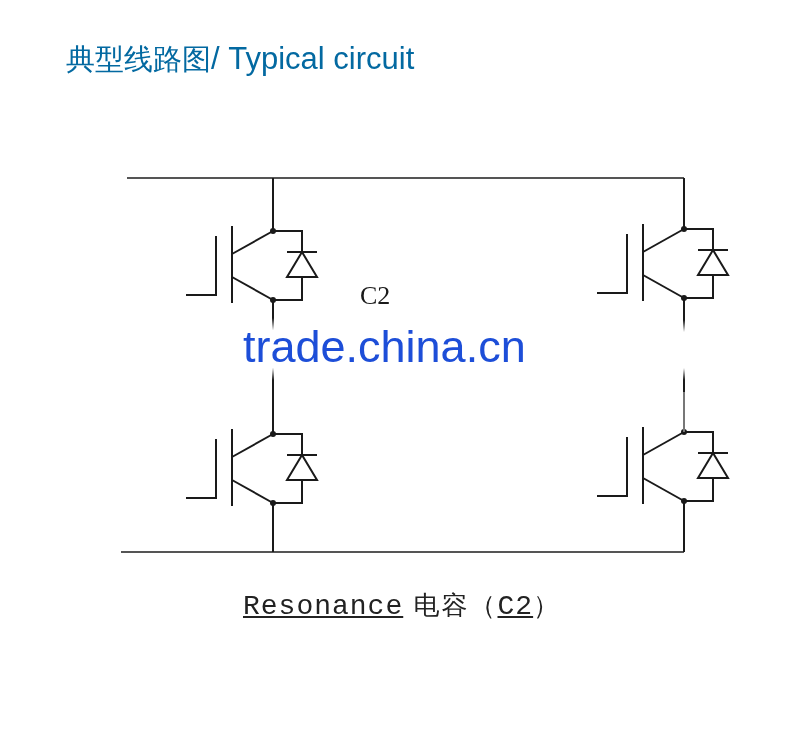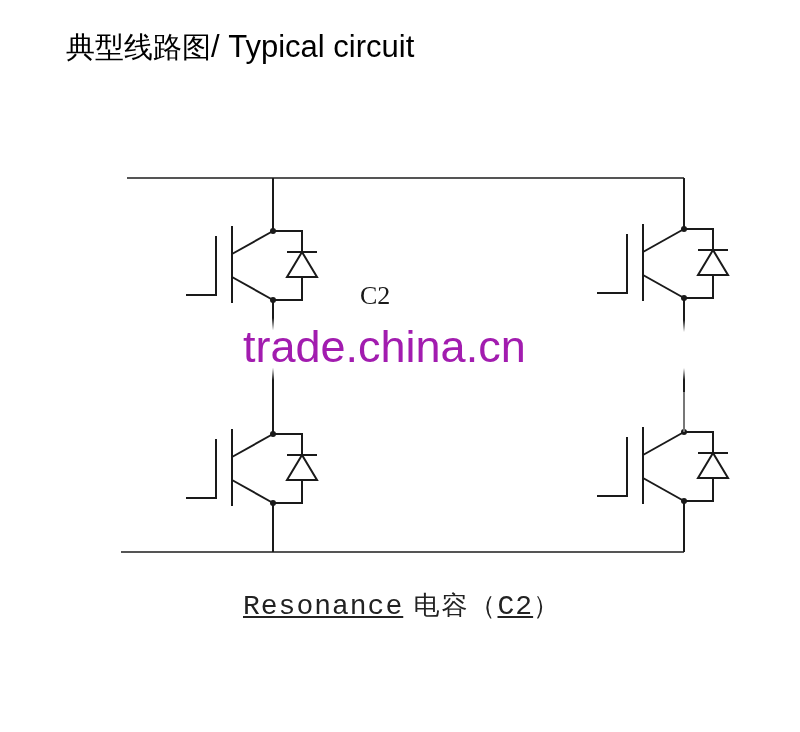--- a/index.html
+++ b/index.html
@@ -1,31 +1,31 @@
 <!DOCTYPE html>
 <html><head>
   <meta charset="utf-8">
   <style>
     html, body { margin: 0; padding: 0; background: #ffffff; }
     body { width: 800px; height: 732px; position: relative; overflow: hidden; }
     .title {
-      position: absolute; left: 66px; top: 28px;
-      font-family: "DejaVu Sans", sans-serif; font-size: 30px; color: #000000;
+      position: absolute; left: 66px; top: 40px;
+      font-family: "DejaVu Sans", sans-serif; font-size: 30px; color: #0369a1;
       letter-spacing: 0px; white-space: nowrap;
     }
     .title .cn { font-size: 29px; }
     .title .en { font-family: "Liberation Sans", sans-serif; font-size: 31px; }
     svg.circuit { position: absolute; left: 0; top: 0; }
     .label-c2 {
       position: absolute; left: 360px; top: 281px;
       font-family: "Liberation Serif", serif; font-size: 26px; color: #1a1a1a;
     }
     .watermark {
       position: absolute; left: 243px; top: 321px;
-      font-family: "Liberation Sans", sans-serif; font-size: 45px; color: #a21caf;
+      font-family: "Liberation Sans", sans-serif; font-size: 45px; color: #1d4ed8;
       letter-spacing: 0px; white-space: nowrap;
     }
     .caption {
       position: absolute; left: 243px; top: 588px;
       font-family: "DejaVu Serif", serif; font-size: 26px; color: #222;
       white-space: nowrap; letter-spacing: 2px;
     }
     .caption .cap-en { font-family: "Liberation Mono", monospace; font-size: 28px; letter-spacing: 1px; text-decoration: underline; }
   </style>
 </head>

